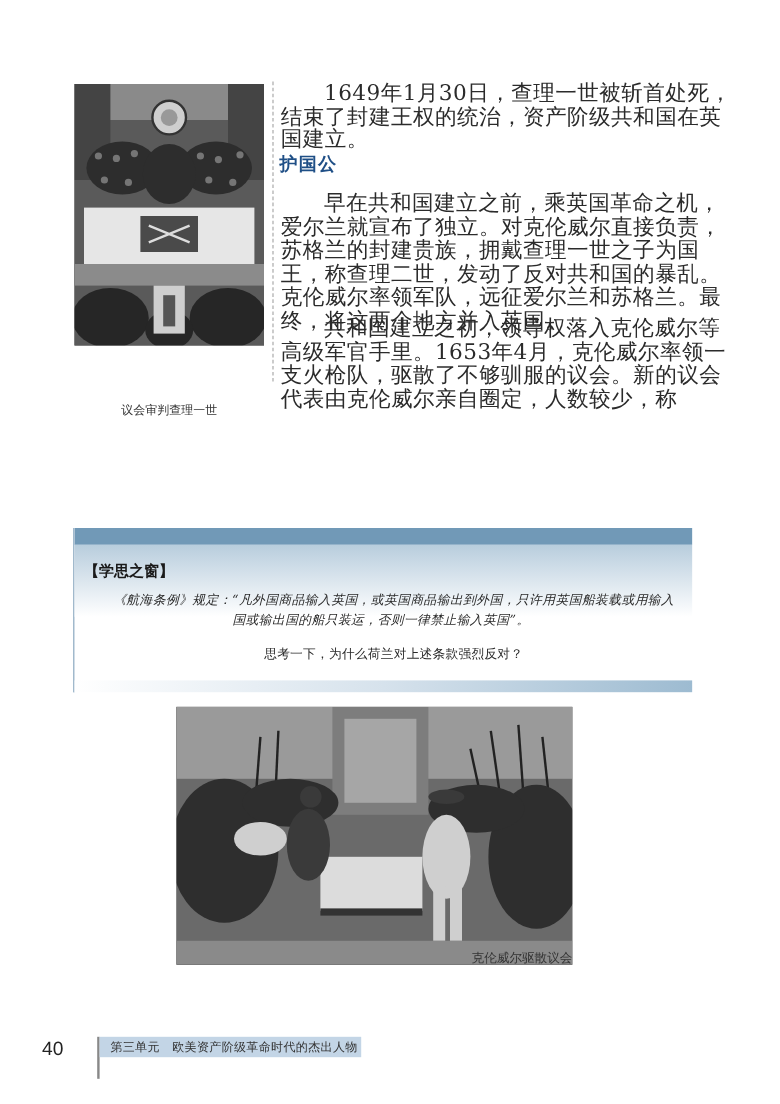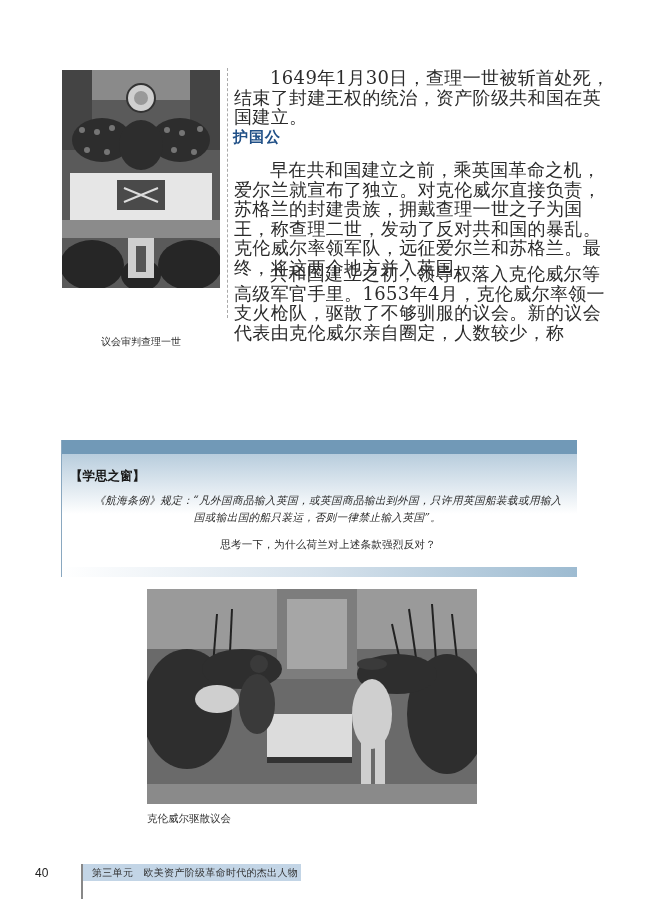--- a/index.html
+++ b/index.html
@@ -36,24 +36,24 @@
   #box .bottomband { position: absolute; left: 0; right: 0; bottom: 0; height: 10px;
     background: linear-gradient(to right, #ffffff, #d6e2ec 50%, #9dbbd1); }
   #box-title { left: 8px; top: 28px; font-weight: bold; font-size: 12.5px; color: #1a1a1a; }
   #box-quote { left: 8px; top: 52px; width: 495px; font-size: 10.6px; line-height: 16.5px; font-style: italic;
     letter-spacing: 0.4px; color: #2a2a2a; }
   #box-question { left: 8px; top: 98px; width: 495px; font-size: 10.6px; color: #2a2a2a;
     font-family: "DejaVu Sans", sans-serif; letter-spacing: 0.2px; }
 
   
   #fig2 { left: 147px; top: 589px; width: 330px; height: 215px; background: #4a4a4a; overflow: hidden; }
-  #fig2-cap { left: 147px; top: 812px; width: 330px; text-align: left; font-size: 10.5px; color: #333; }
+  #fig2-cap { left: 147px; top: 792px; width: 330px; text-align: right; font-size: 10.5px; color: #333; }
 
   
-  #page-num { left: 35px; top: 866px; font-family: "Liberation Sans", sans-serif; font-size: 12px; color: #222; }
+  #page-num { left: 35px; top: 866px; font-family: "Liberation Sans", sans-serif; font-size: 16px; color: #222; }
   #footer-rule { left: 81px; top: 864px; width: 2px; height: 35px; background: #888; }
   #footer-band { left: 83px; top: 864px; width: 218px; height: 17px; background: #c3d5e6; }
   #footer-text { left: 92px; top: 866px; font-size: 10px; font-family: "DejaVu Sans", sans-serif; color: #333; letter-spacing: 0.3px; }
 </style>
 </head>
 <body>
 
 <div id="fig1" class="abs">
   <svg width="158" height="218" viewBox="0 0 158 218">
     <rect width="158" height="218" fill="#5a5a5a"></rect>

